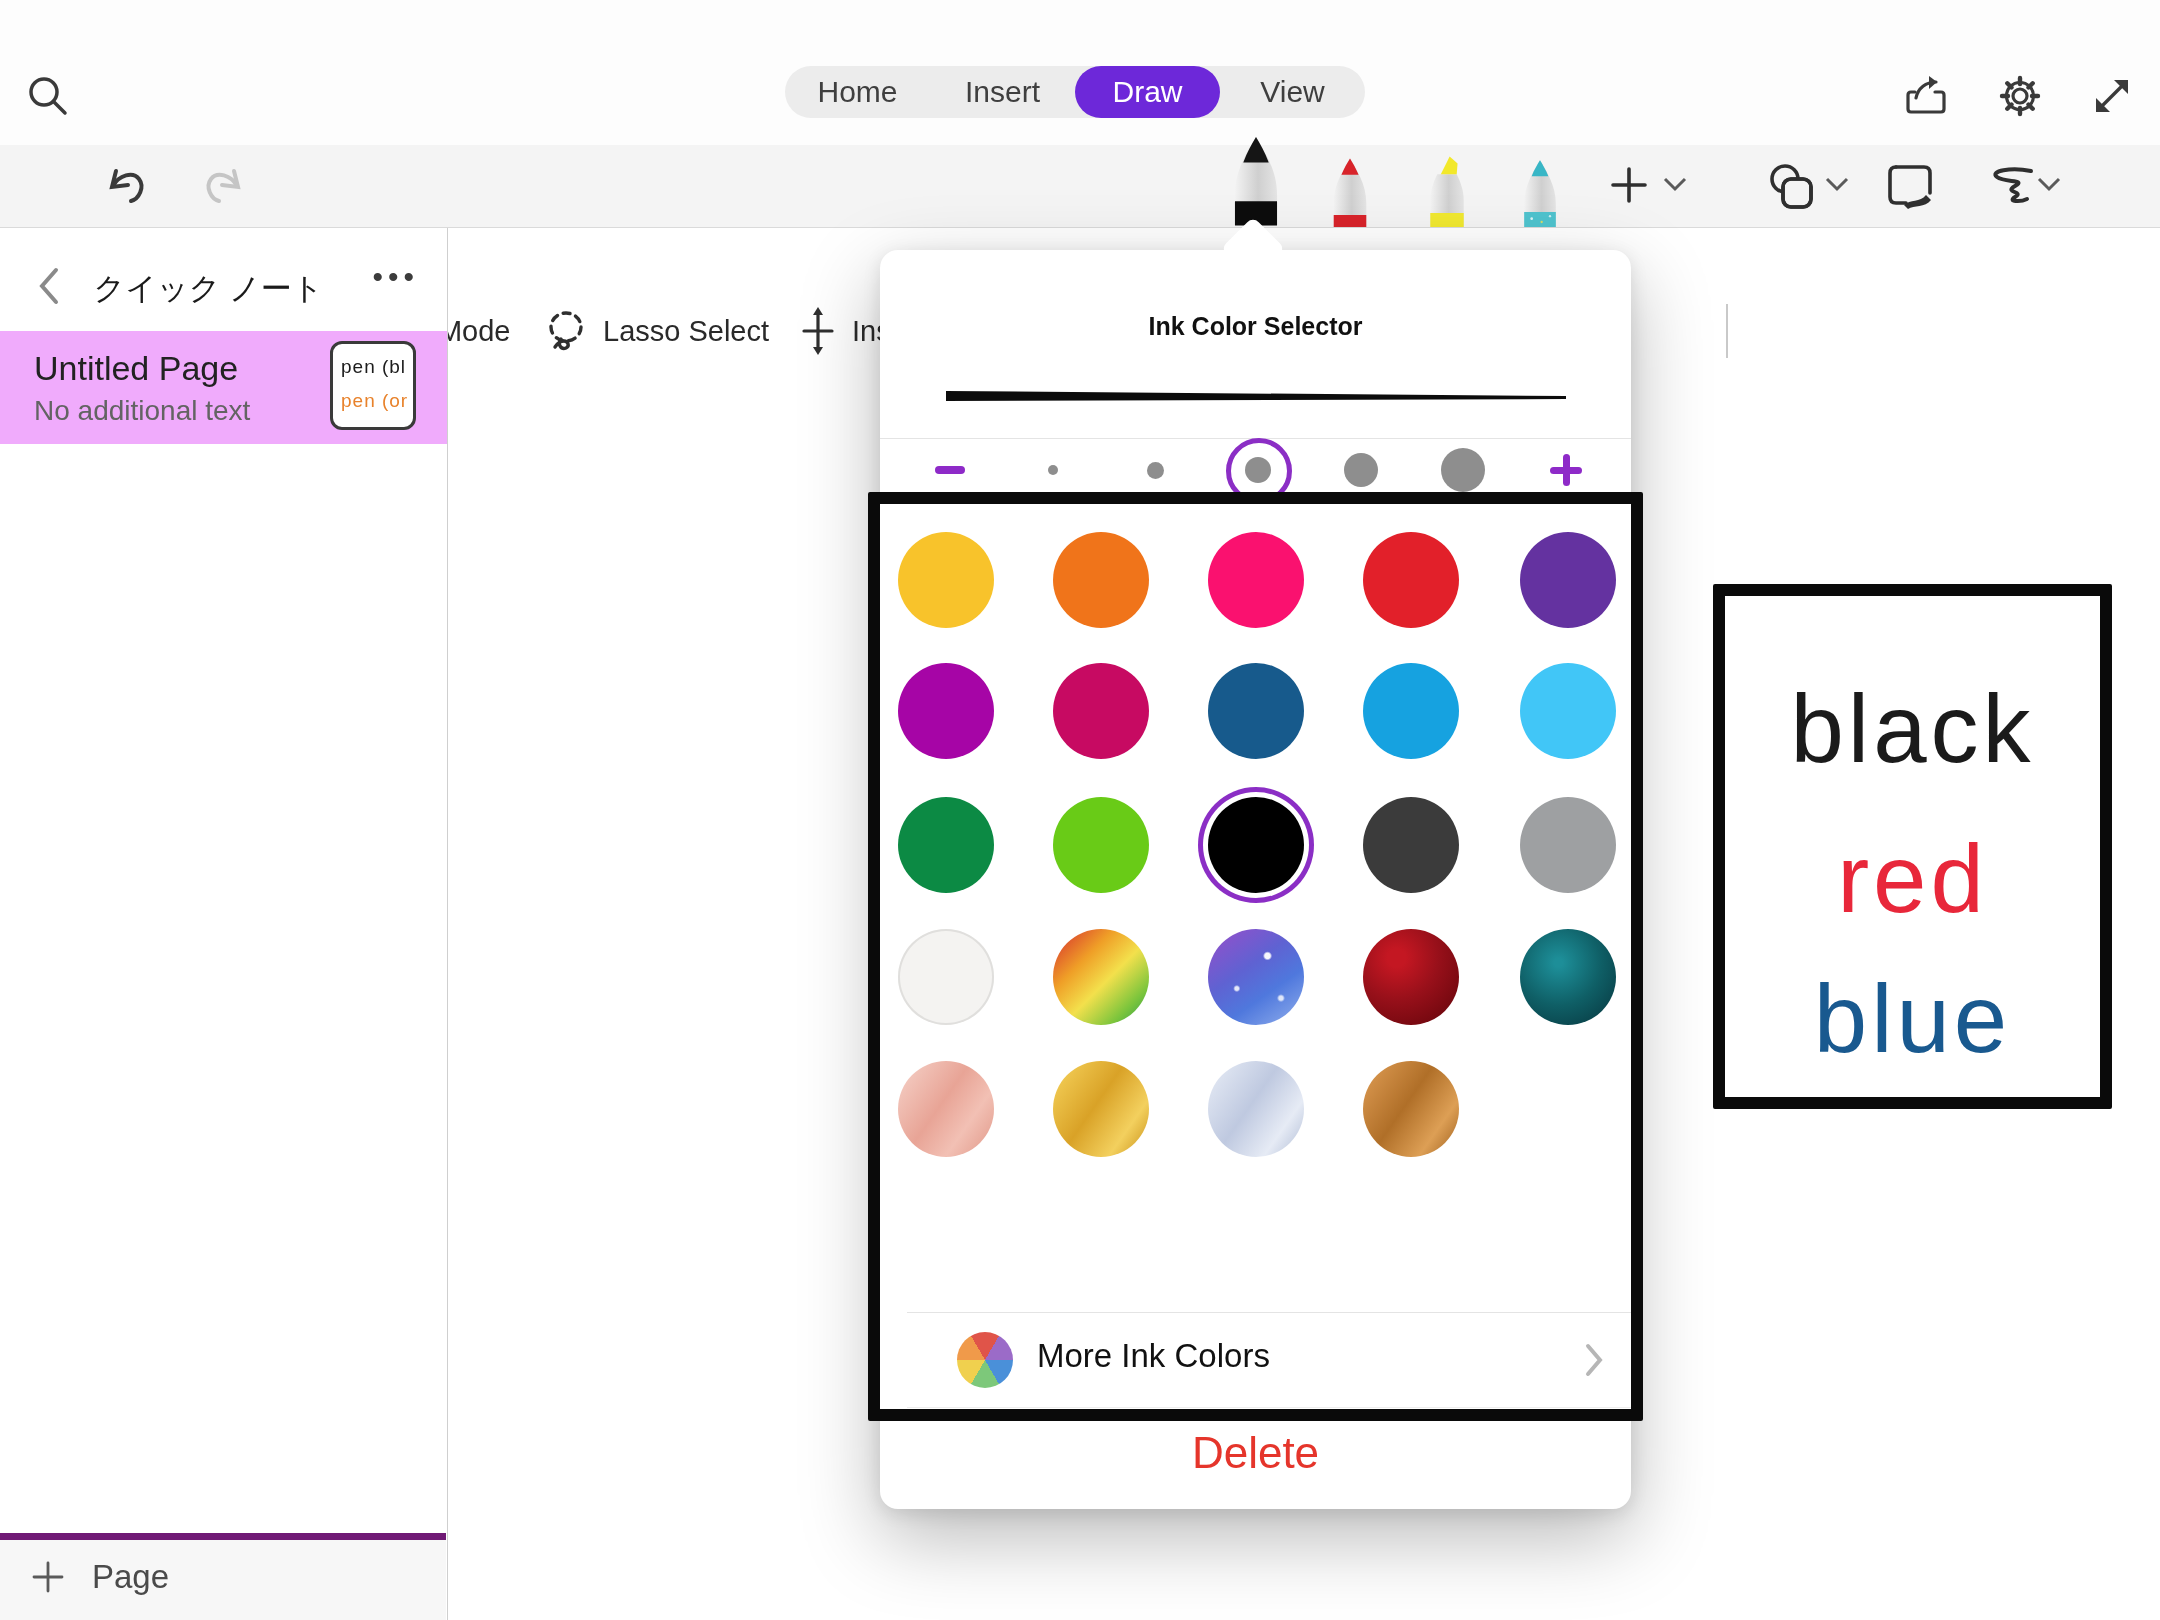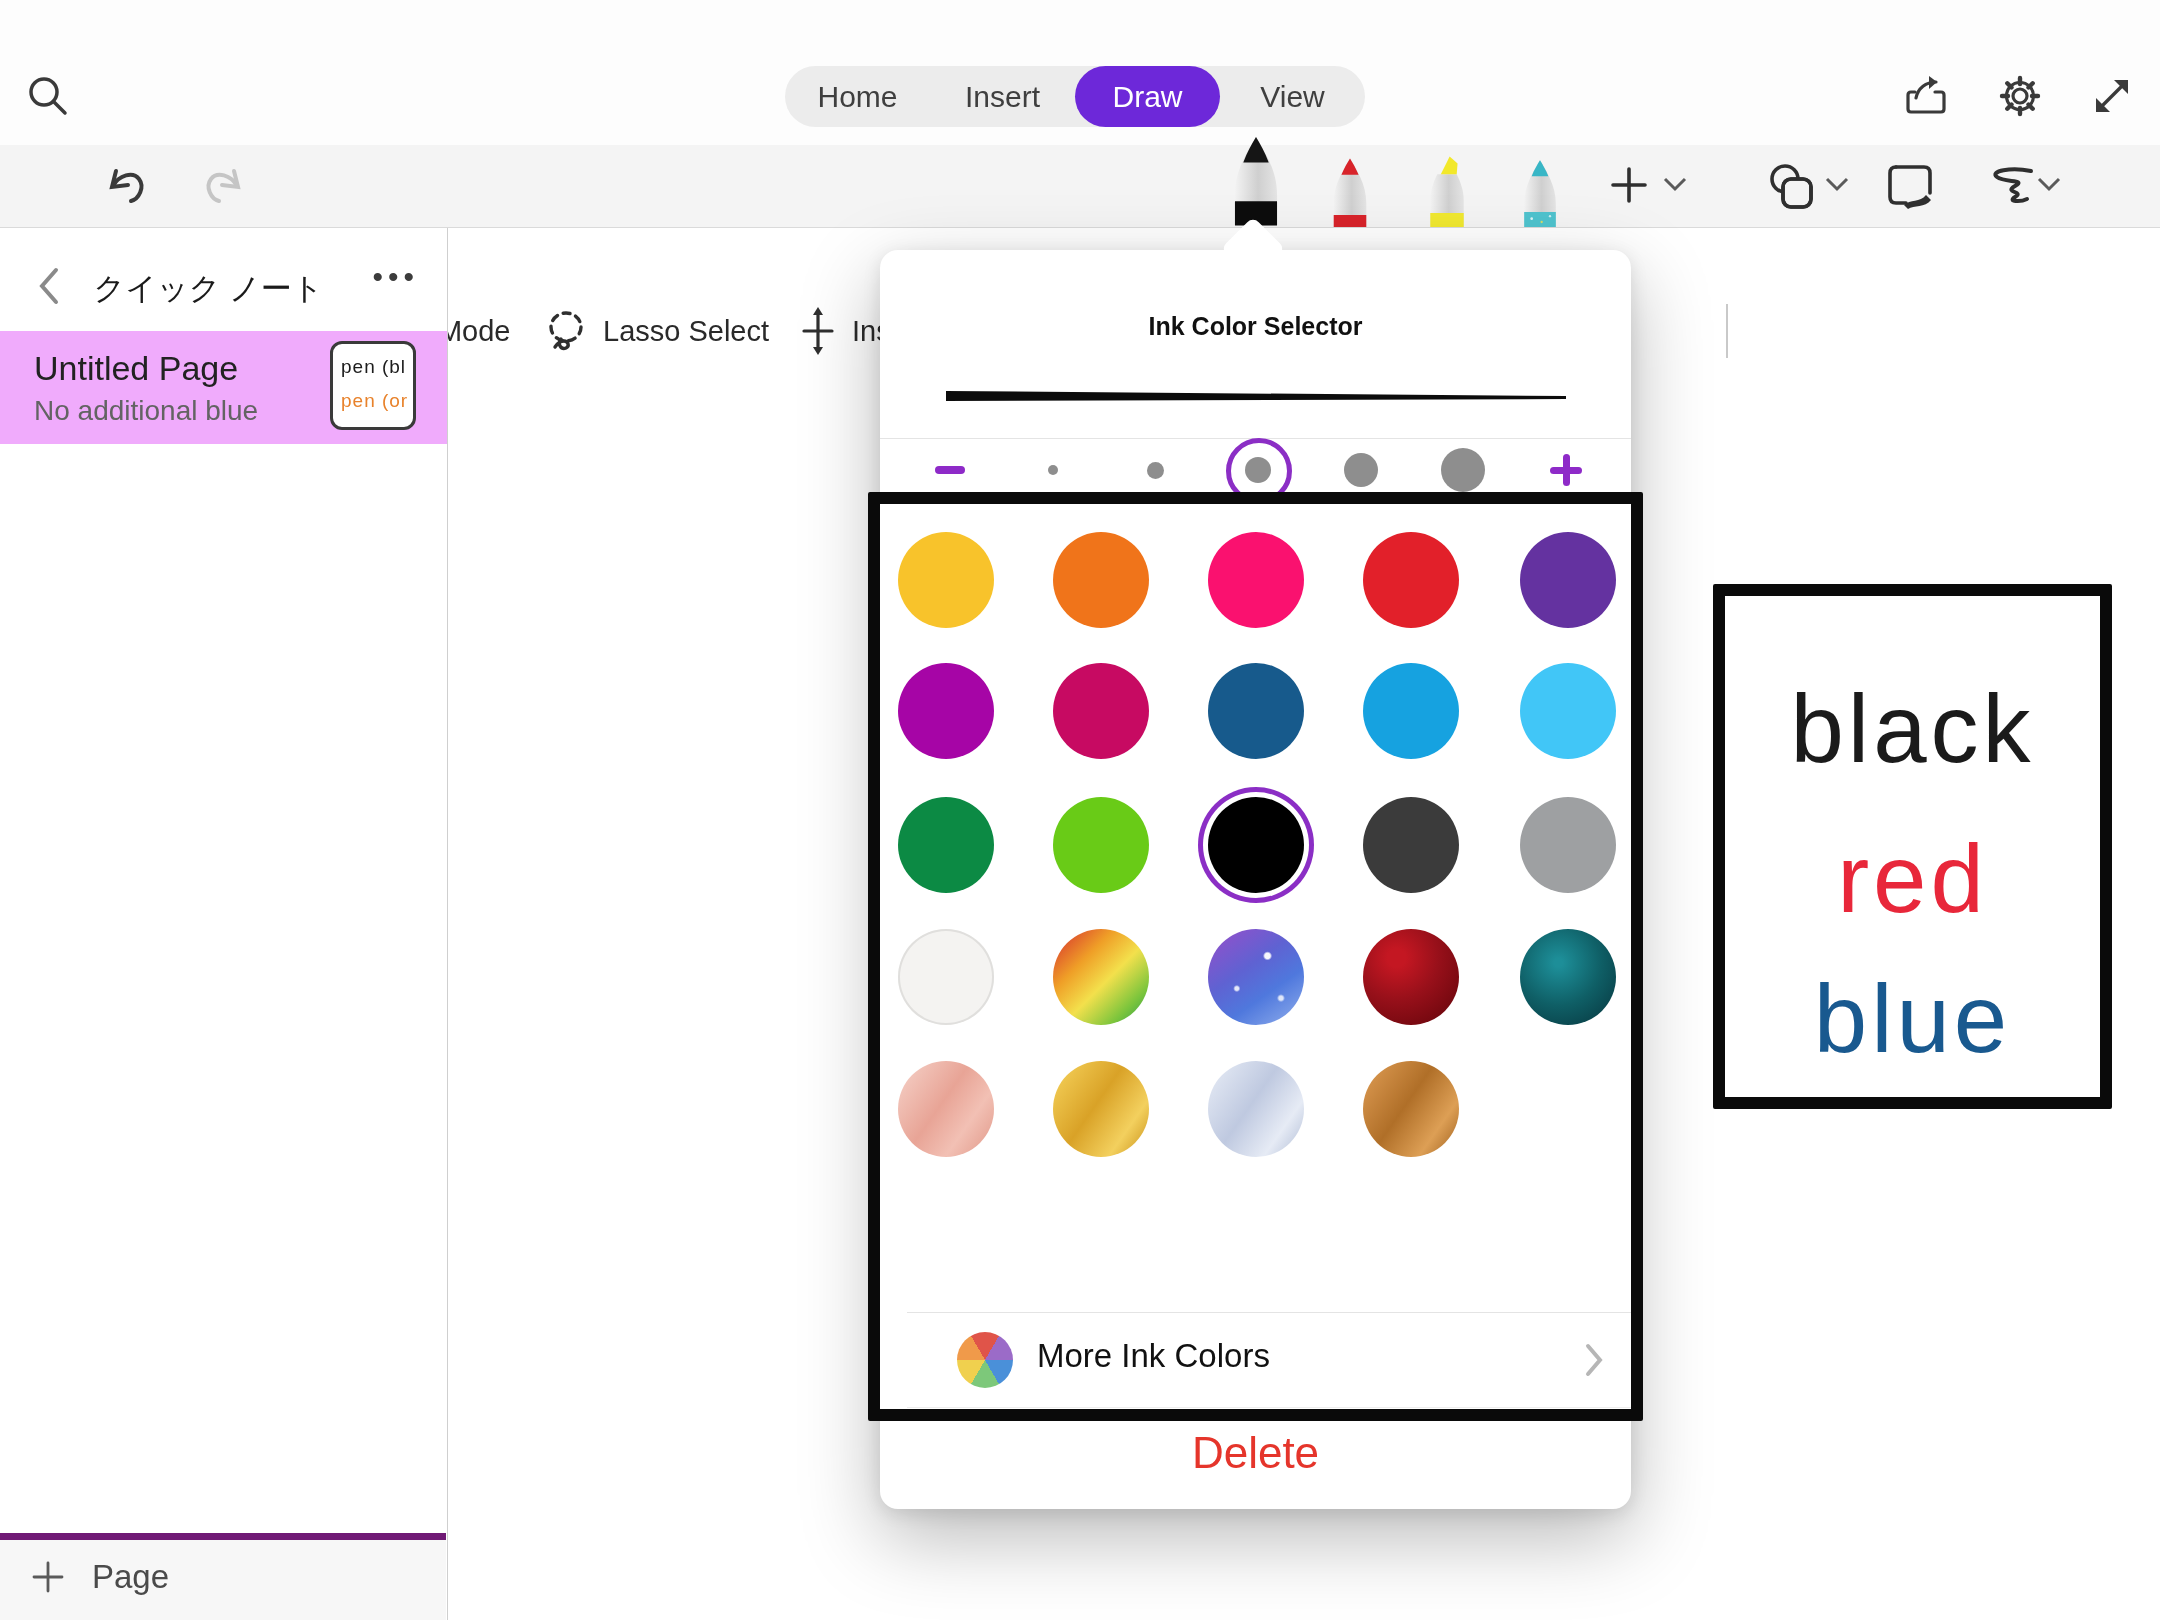--- a/index.html
+++ b/index.html
@@ -5,21 +5,21 @@
   html,body{margin:0;padding:0;}
   body{width:2160px;height:1620px;position:relative;background:#fff;
        font-family:"Liberation Sans","DejaVu Sans",sans-serif;overflow:hidden;
        -webkit-font-smoothing:antialiased;}
   .abs{position:absolute;}
   svg{display:block;}
 
   
   #topbar{left:0;top:0;width:2160px;height:145px;background:#fdfdfd;z-index:3;}
   #searchbtn{left:24px;top:72px;width:48px;height:48px;cursor:pointer;}
-  #tabstrip{left:785px;top:66px;width:580px;height:61px;border-radius:31px;
+  #tabstrip{left:785px;top:66px;width:580px;height:52px;border-radius:31px;
             display:flex;align-items:stretch;z-index:4;}
   .tab{flex:1;display:flex;align-items:center;justify-content:center;
        font-size:30px;color:#3f3f3f;border-radius:31px;cursor:pointer;}
   .tab.active{color:#fff;}
   .topicon{top:72px;width:48px;height:48px;cursor:pointer;}
 
   
   #ribbon{left:0;top:145px;width:2160px;height:82px;background:#f4f4f4;
           border-bottom:1px solid #dadada;z-index:2;}
   .rsep{position:absolute;width:2px;background:#c9c9c9;top:159px;height:54px;}
@@ -288,21 +288,21 @@
       <svg viewBox="0 0 40 48" fill="none" stroke="#8a8a8a" stroke-width="4" stroke-linecap="round">
           <path d="M26 8 L12 24 L26 40"></path>
         </svg>
     </span>
     <span id="sb-title">クイック ノート</span>
     <span id="sb-more">•••</span>
   </div>
 
   <div id="pageitem" style="background: #f0abfc;">
     <span id="pg-title">Untitled Page</span>
-    <span id="pg-sub">No additional blue</span>
+    <span id="pg-sub">No additional text</span>
     <span id="pg-thumb">
         <div class="thumbline" style="color: rgb(28, 28, 28);">pen (bl</div>
         <div class="thumbline" style="color: rgb(232, 130, 43);">pen (or</div>
       </span>
   </div>
 
   <div id="sb-bottom">
     <span id="addpage">
       <svg width="36" height="36" viewBox="0 0 36 36" stroke="#5a5a5a" stroke-width="2.8" stroke-linecap="round">
           <line x1="18" y1="4" x2="18" y2="32"></line>

